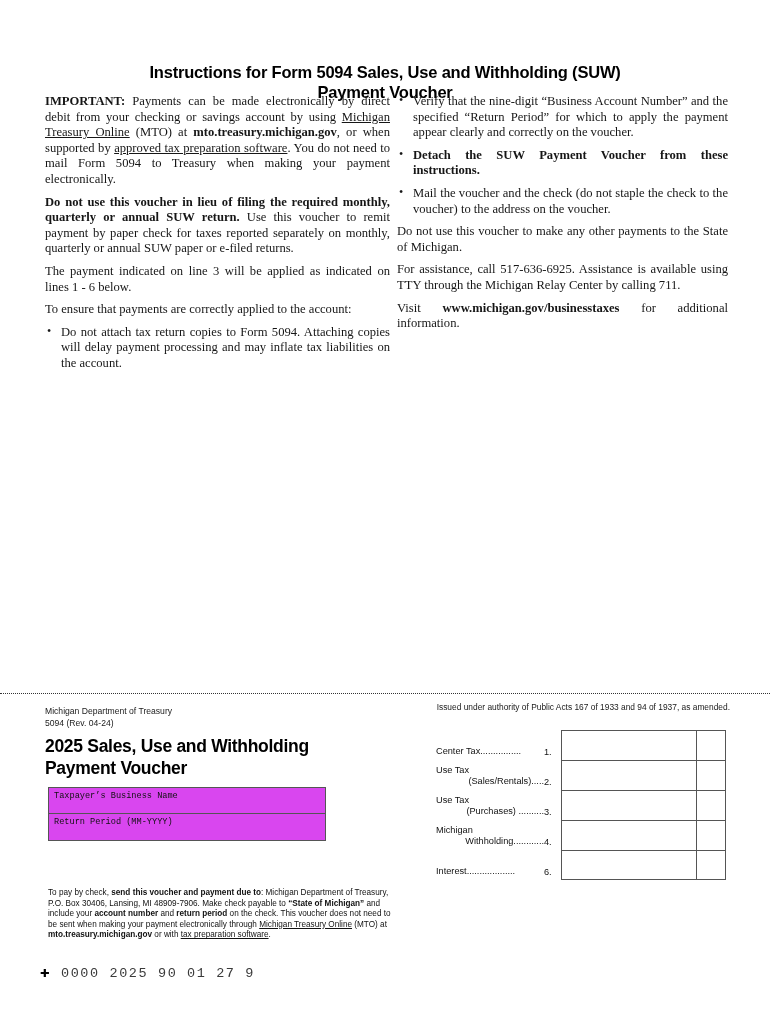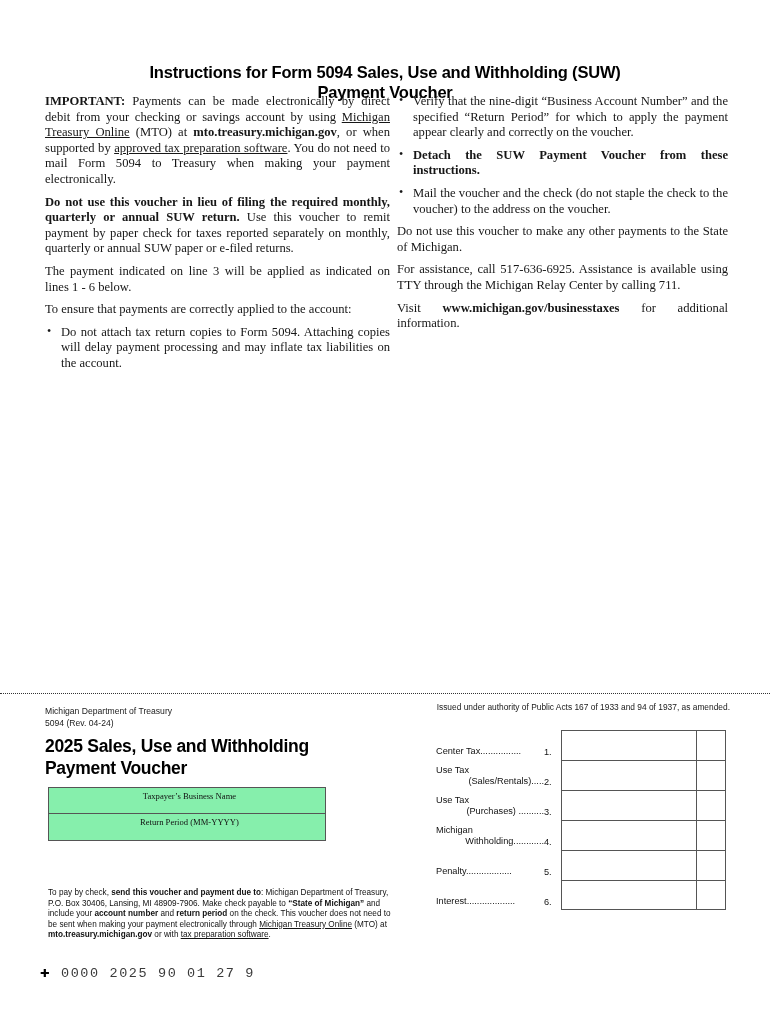--- a/index.html
+++ b/index.html
@@ -118,25 +118,24 @@
     position: absolute;
     left: 48px;
     top: 787px;
     width: 278px;
   }
   .field-box {
     border: 1px solid #555;
     height: 27px;
     box-sizing: border-box;
     padding: 3px 0 0 5px;
-    font-family: Liberation Serif, serif;
+    font-family: Liberation Mono, monospace;
     font-size: 8.6px;
     color: #111;
-    background: #86efac;
-    text-align: center;
+    background: #d946ef;
   }
   .field-box + .field-box { border-top: none; }
 
   .pay-note {
     position: absolute;
     left: 48px;
     top: 888px;
     width: 352px;
     font-family: "Liberation Sans", sans-serif;
     font-size: 8.2px;
@@ -289,28 +288,20 @@
   </div>
   <div class="line-row">
     <div class="line-label"><span>Michigan</span><span class="l2">Withholding............</span></div>
     <div class="line-num">4.</div>
     <div class="line-cell">
       <div class="cell-dollars"></div>
       <div class="cell-cents"></div>
     </div>
   </div>
   <div class="line-row">
-    <div class="line-label"><span>Penalty..................</span></div>
-    <div class="line-num">5.</div>
-    <div class="line-cell">
-      <div class="cell-dollars"></div>
-      <div class="cell-cents"></div>
-    </div>
-  </div>
-  <div class="line-row">
     <div class="line-label"><span>Interest...................</span></div>
     <div class="line-num">6.</div>
     <div class="line-cell">
       <div class="cell-dollars"></div>
       <div class="cell-cents"></div>
     </div>
   </div>
 </div>
 
 </body></html>

